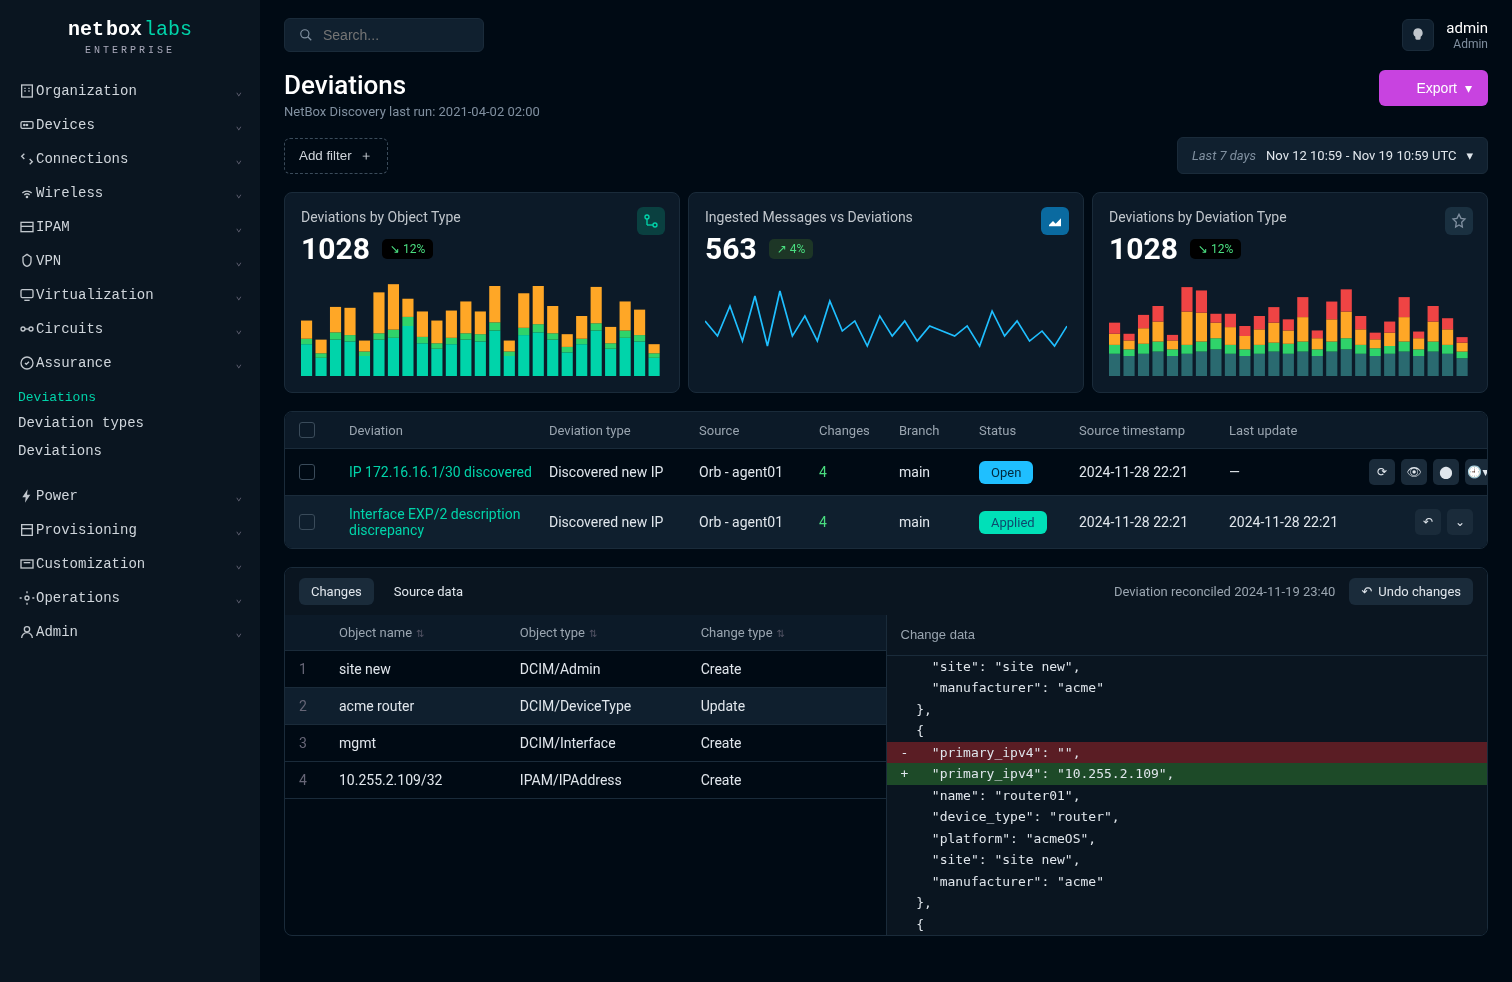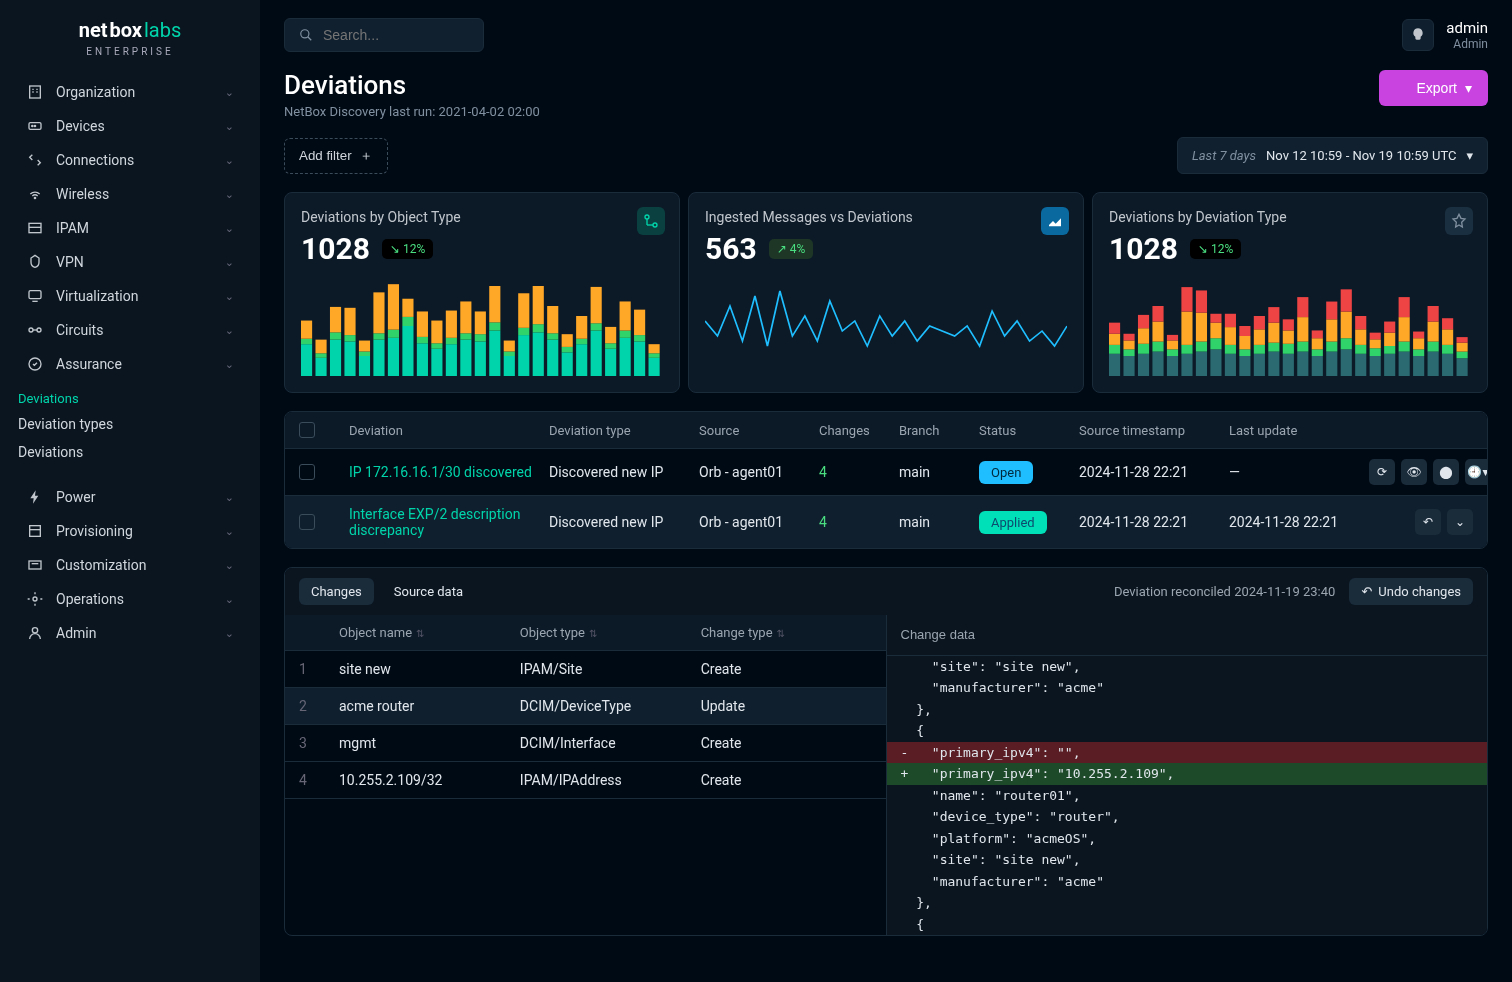--- a/index.html
+++ b/index.html
@@ -1,25 +1,25 @@
 <!DOCTYPE html>
 <html><head>
 <meta charset="utf-8">
 <style>
 * { box-sizing: border-box; margin: 0; padding: 0; }
 body { font-family: -apple-system, BlinkMacSystemFont, "Segoe UI", Roboto, sans-serif; background: #0a1520; color: #e0e6ec; font-size: 14px; overflow: hidden; }
 .app { display: flex; width: 1512px; height: 982px; }
-.sidebar { width: 260px; background: #0a1520; padding: 18px 0; display: flex; flex-direction: column; overflow-y: auto; }
+.sidebar { width: 260px; background: #0a1520; padding: 18px 0; display: flex; flex-direction: column; overflow-y: auto; font-family: Liberation Mono, monospace; }
 .logo { display: flex; flex-direction: column; align-items: center; margin-bottom: 18px; }
 .logo-main { display: flex; align-items: center; font-size: 20px; font-weight: 700; gap: 2px; }
 .logo-net { color: #fff; }
 .logo-box { color: #fff; }
 .logo-labs { color: #00d4aa; font-weight: 400; }
 .logo-sub { font-size: 10px; letter-spacing: 3px; color: #aab; margin-top: 4px; }
-.nav-item { display: flex; align-items: center; padding: 8px 26px; color: #d0d6dc; cursor: pointer; gap: 12px; }
+.nav-item { display: flex; align-items: center; padding: 8px 18px; color: #d0d6dc; cursor: pointer; }
 .nav-icon { width: 18px; height: 18px; display: inline-flex; align-items: center; justify-content: center; font-size: 14px; }
 .nav-chev { margin-left: auto; color: #667; font-size: 11px; }
 .nav-sub-heading { font-size: 13px; color: #00d4aa; padding: 4px 18px; margin-top: 6px; }
 .nav-sub-item { font-size: 14px; color: #d0d6dc; padding: 6px 18px; cursor: pointer; }
 .main { flex: 1; display: flex; flex-direction: column; background: #000a14; overflow-y: auto; }
 .topbar { display: flex; align-items: center; padding: 18px 24px; gap: 18px; }
 .search-box { background: #10202f; border: 1px solid #1a2b3a; border-radius: 6px; padding: 8px 14px; display: flex; align-items: center; gap: 10px; width: 200px; color: #8090a0; }
 .search-box input { background: transparent; border: none; color: #e0e6ec; font-size: 14px; width: 100%; outline: none; }
 .topbar-spacer { flex: 1; }
 .topbar-user { display: flex; align-items: center; gap: 12px; }
@@ -594,21 +594,21 @@
             <div class="obj-head">
               <div></div>
               <div><span>Object name</span><span class="sort-arrows">⇅</span></div>
               <div><span>Object type</span><span class="sort-arrows">⇅</span></div>
               <div><span>Change type</span><span class="sort-arrows">⇅</span></div>
             </div>
             <div id="obj-body">
                 <div class="obj-row">
                   <div style="color:#667">1</div>
                   <div>site new</div>
-                  <div>IPAM/Site</div>
+                  <div>DCIM/Admin</div>
                   <div>Create</div>
                 </div>
                 <div class="obj-row selected">
                   <div style="color:#667">2</div>
                   <div>acme router</div>
                   <div>DCIM/DeviceType</div>
                   <div>Update</div>
                 </div>
                 <div class="obj-row">
                   <div style="color:#667">3</div>

